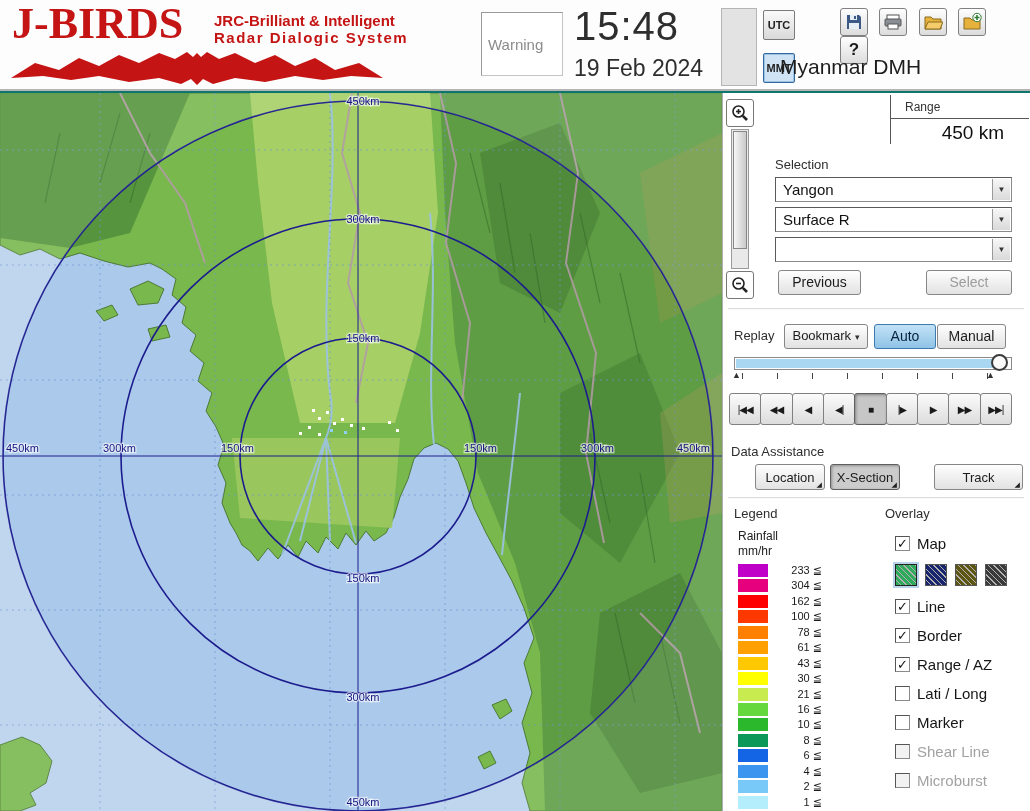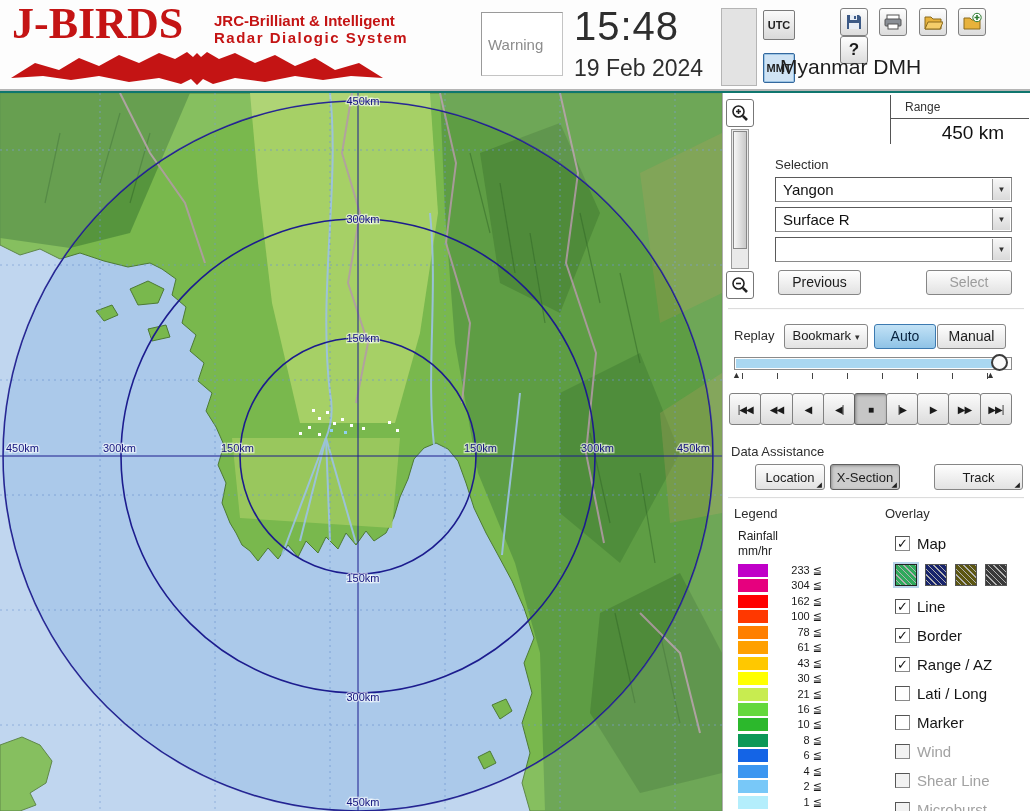--- a/index.html
+++ b/index.html
@@ -480,24 +480,20 @@
         <div class="orow">
           <span class="cbox"></span>
           <span class="olabel">Lati / Long</span>
         </div>
         <div class="orow">
           <span class="cbox"></span>
           <span class="olabel">Marker</span>
         </div>
         <div class="orow disabled">
           <span class="cbox"></span>
-          <span class="olabel">Wind</span>
-        </div>
-        <div class="orow disabled">
-          <span class="cbox"></span>
           <span class="olabel">Shear Line</span>
         </div>
         <div class="orow disabled">
           <span class="cbox"></span>
           <span class="olabel">Microburst</span>
         </div>
       </div>
   </div>
 
 </div>

